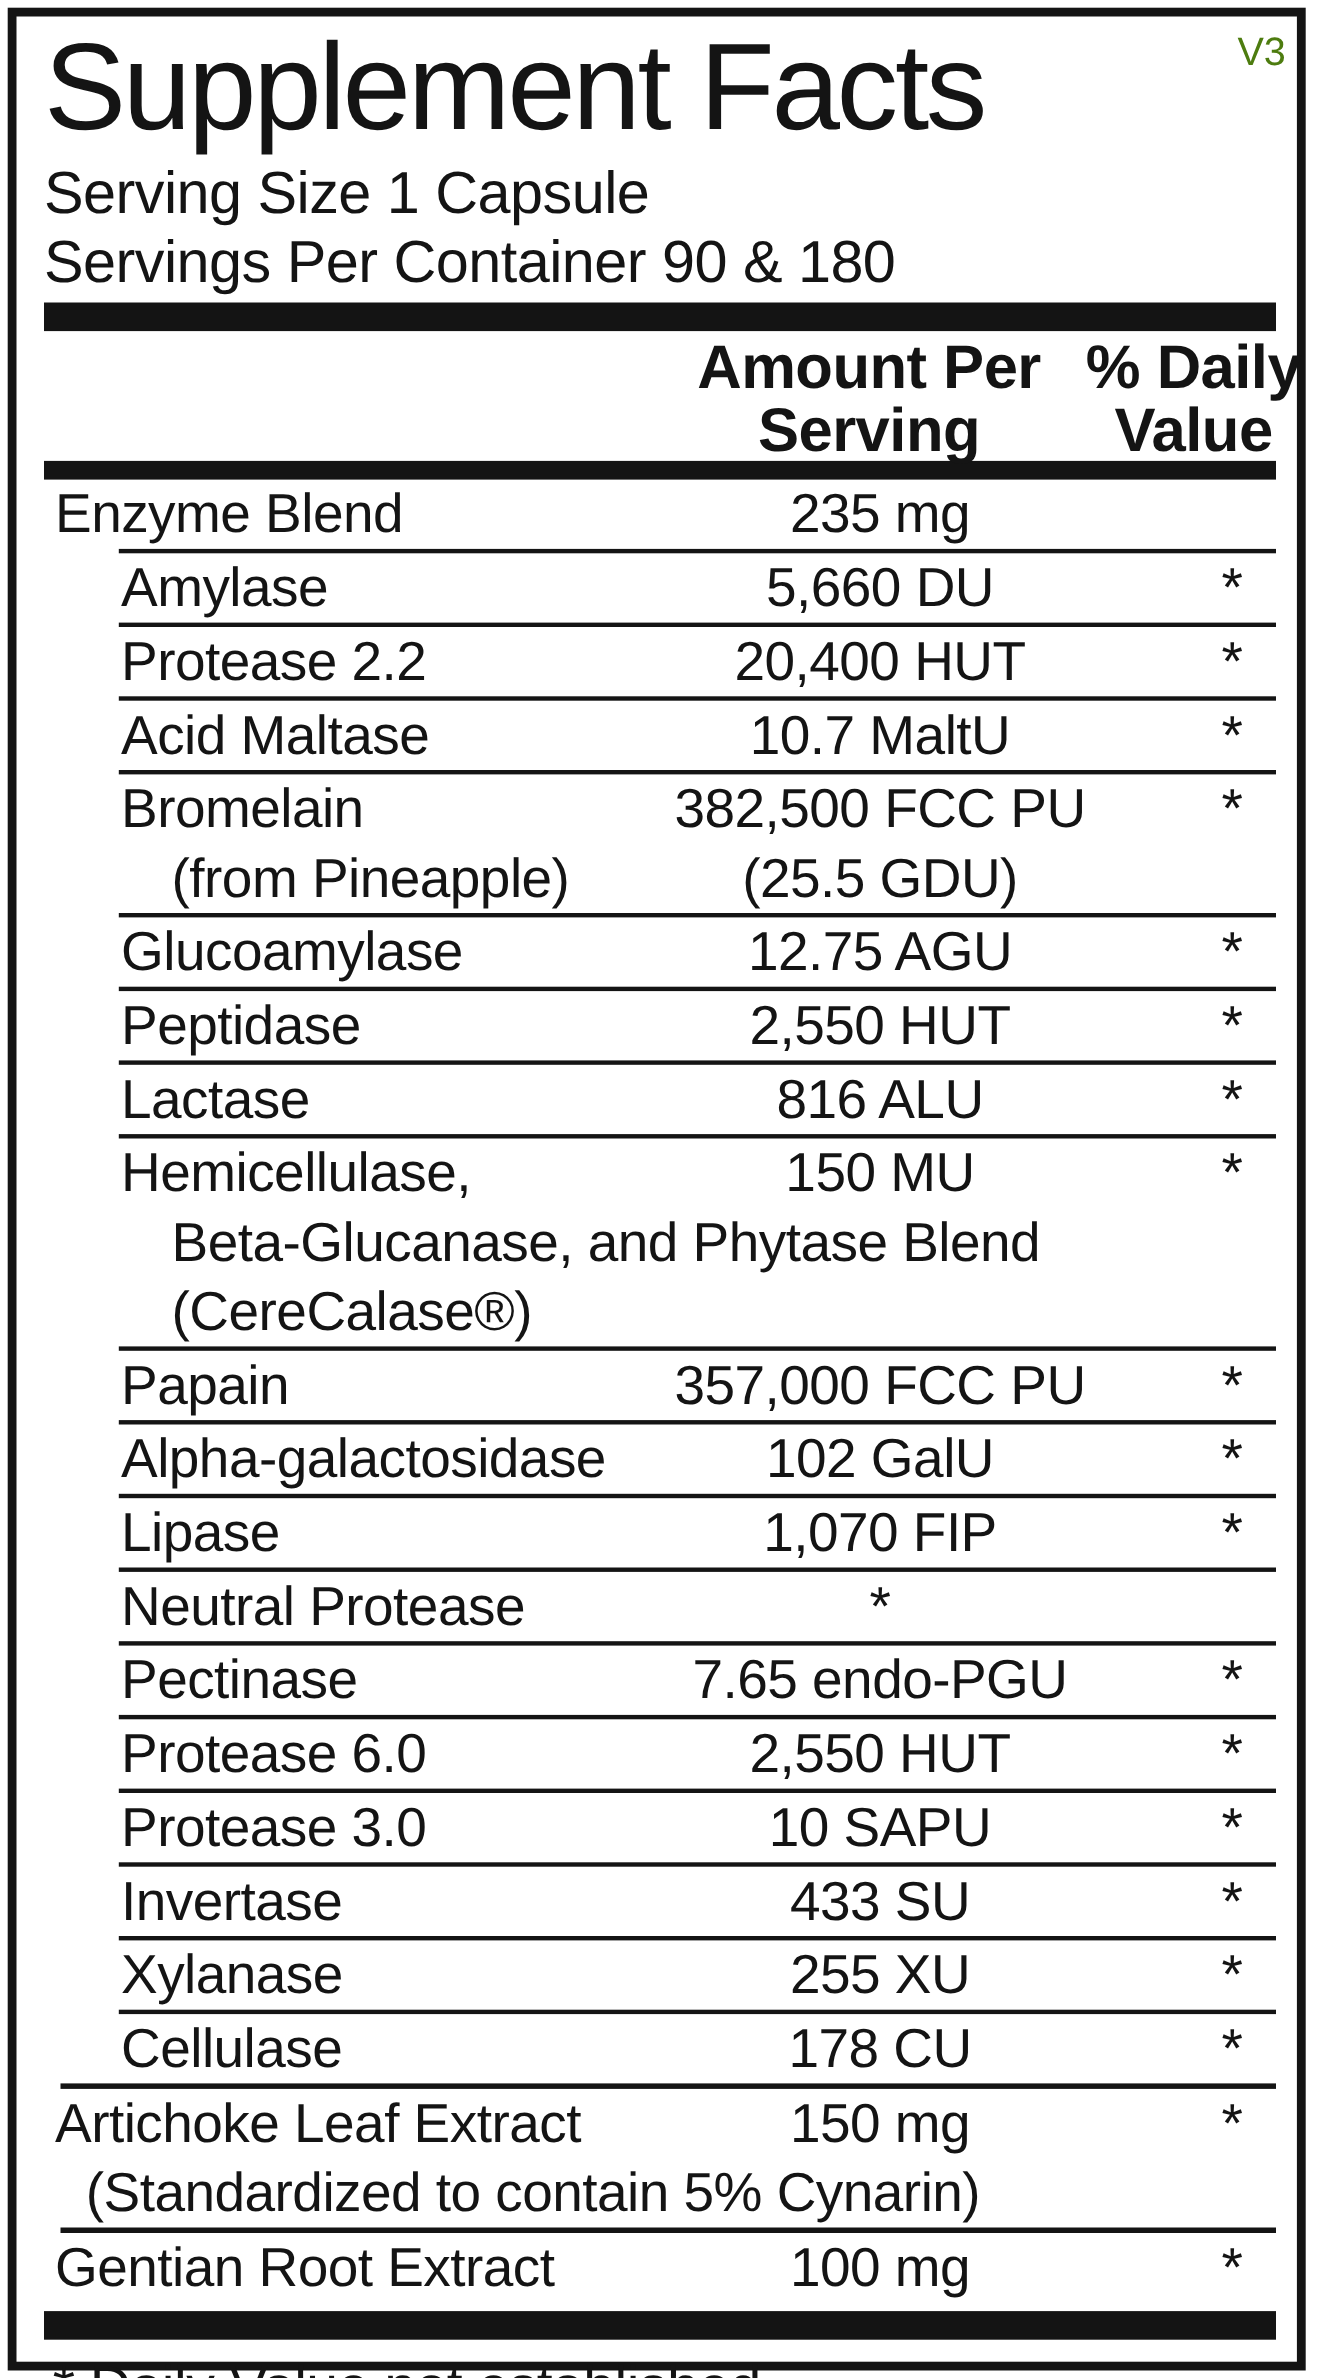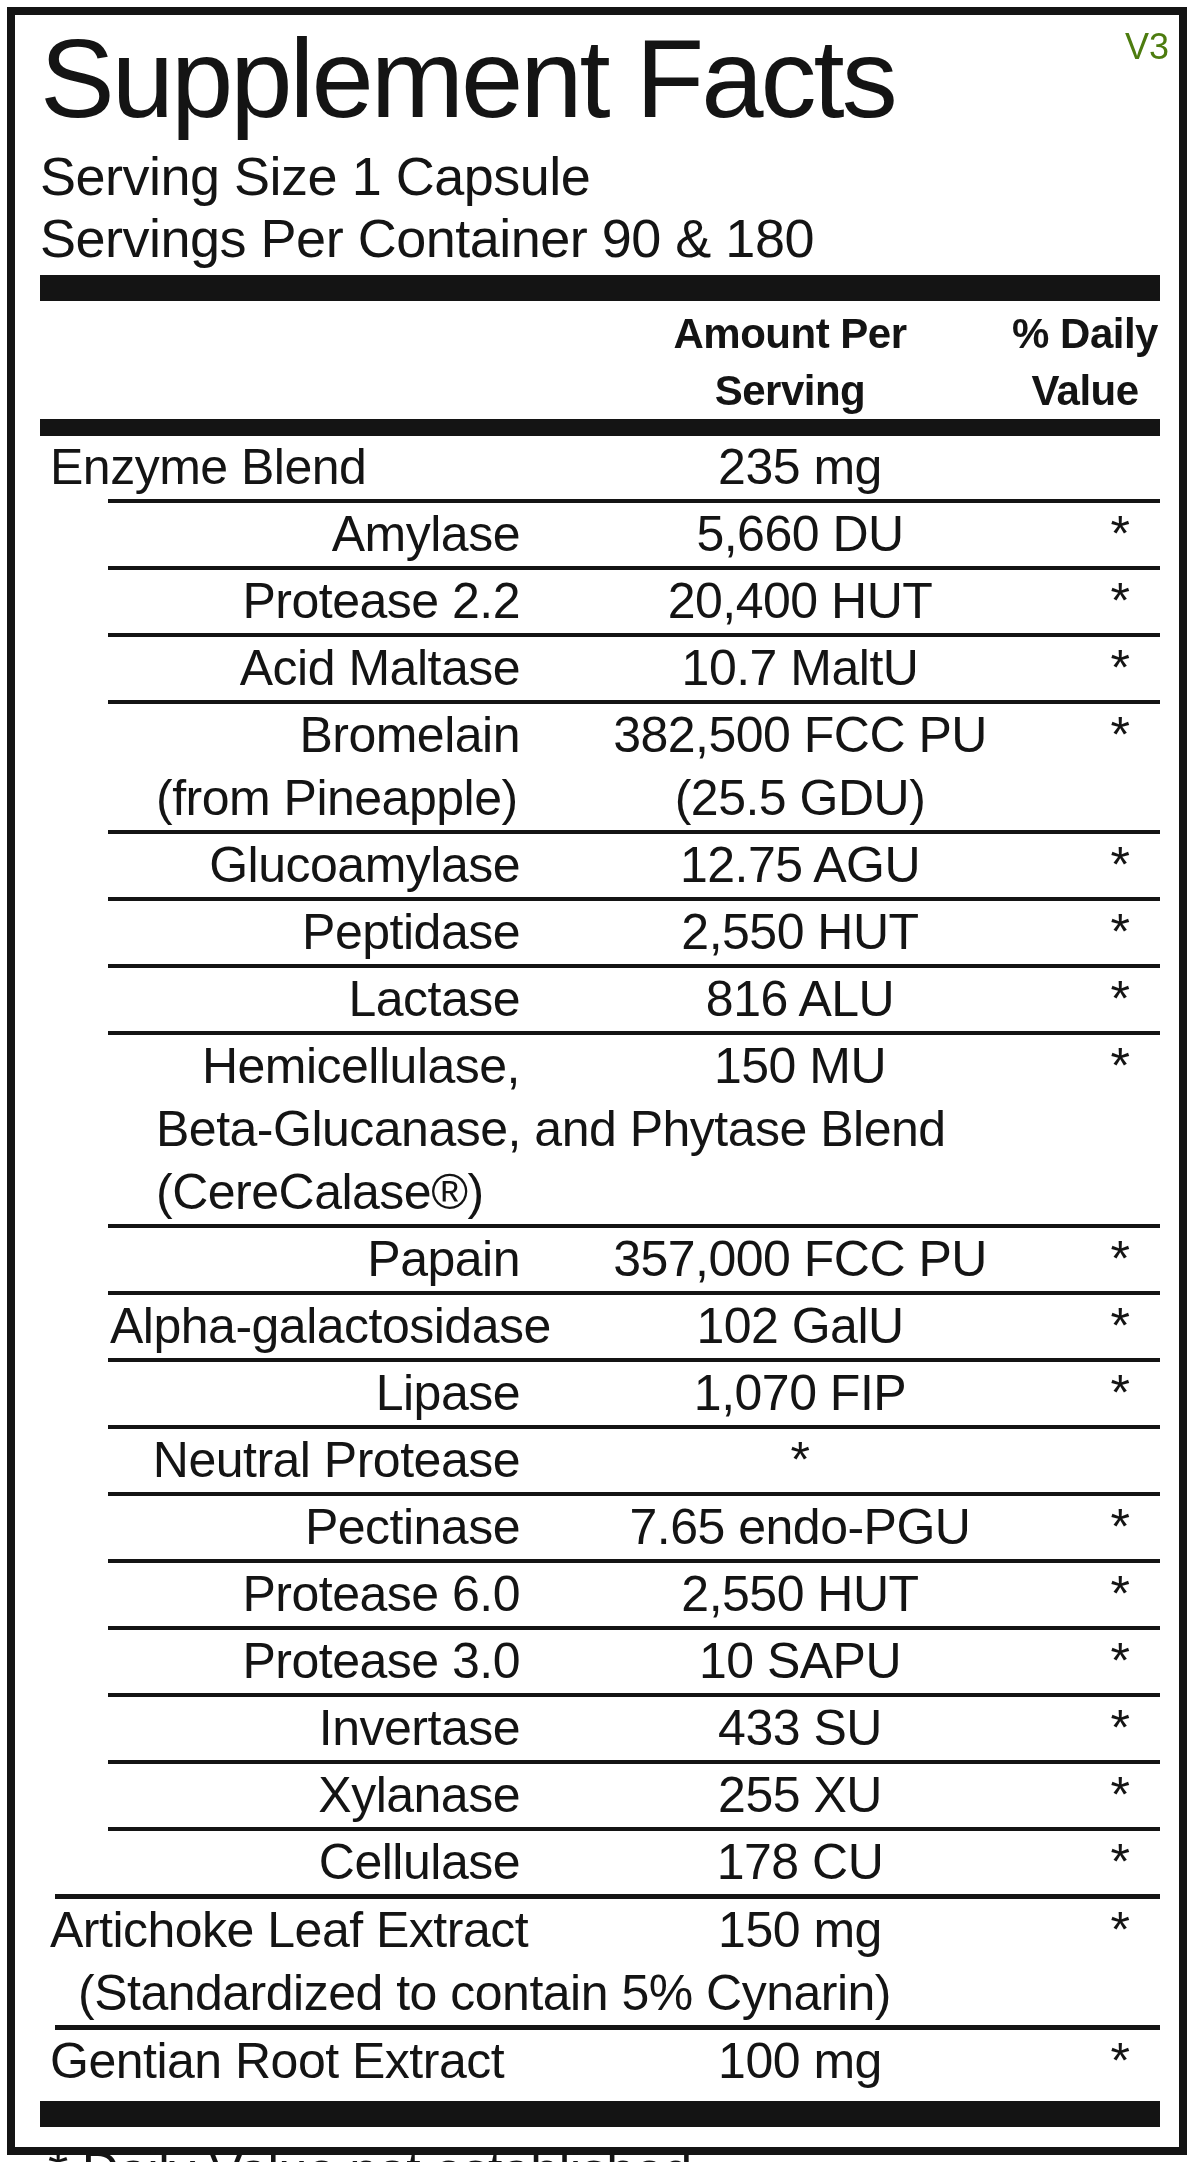--- a/index.html
+++ b/index.html
@@ -49,41 +49,41 @@
   .bar-mid { height: 17px; }
   .bar-bottom { height: 26px; margin-top: 8px; }
   .col-header {
     position: relative;
     height: 118px;
   }
   .hdr {
     position: absolute;
     top: 4px;
     font-weight: bold;
-    font-size: 42px;
+    font-size: 56px;
     line-height: 57px;
     text-align: center;
     letter-spacing: -0.5px;
   }
   .hdr-amount { left: 470px; width: 560px; }
   .hdr-dv { left: 920px; width: 250px; }
   .rows { width: 1120px; }
   .row { width: 100%; }
   .line {
     display: grid;
     grid-template-columns: 480px 560px 80px;
     min-height: 63px;
     align-items: center;
     font-size: 50px;
     line-height: 63px;
     letter-spacing: -0.5px;
   }
   .name { white-space: nowrap; }
   .name.group { padding-left: 10px; }
-  .name.sub { padding-left: 70px; text-align: right; }
+  .name.sub { padding-left: 70px; }
   .name.group-cont { padding-left: 38px; }
   .name.sub-cont { padding-left: 116px; }
   .name.full { grid-column: 1 / -1; }
   .name.bold { font-weight: normal; }
   .amount { text-align: center; white-space: nowrap; }
   .dv { text-align: center; }
   .sep { height: 4px; background: #141414; }
   .sep-sub { margin-left: 68px; }
   .sep-group { height: 5px; margin-left: 15px; }
   .footnote {

